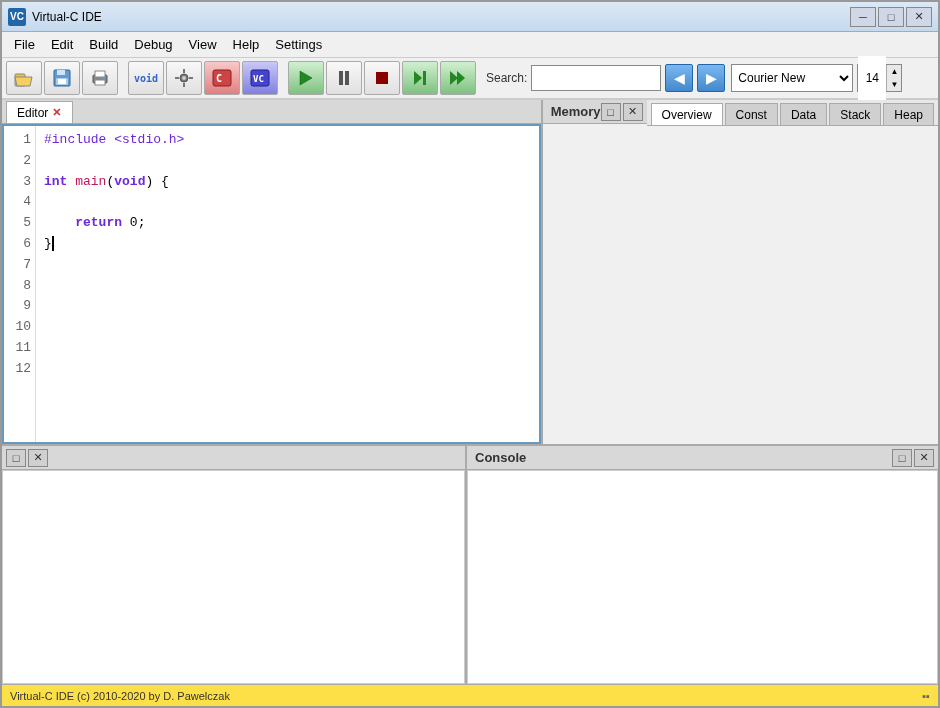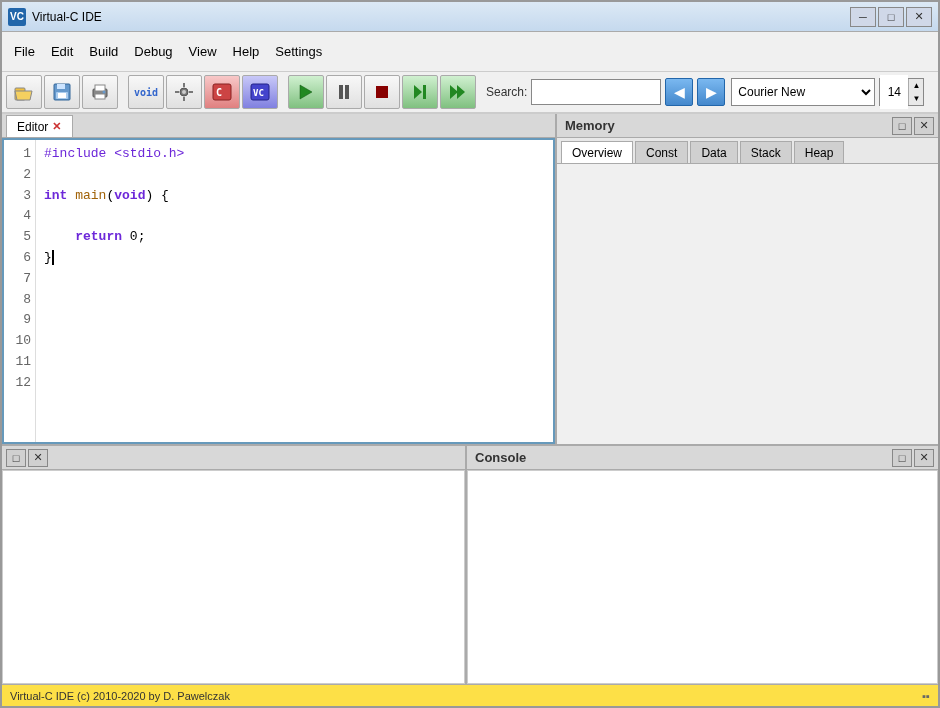--- a/index.html
+++ b/index.html
@@ -58,21 +58,21 @@
       cursor: pointer;
       font-size: 11px;
       color: #333;
     }
 
     
     #menubar {
       background: #f0f0f0;
       display: flex;
       align-items: center;
-      height: 40px;
+      height: 26px;
       padding: 0 4px;
       border-bottom: 1px solid #ccc;
     }
     .menu-item {
       padding: 2px 8px;
       cursor: pointer;
       font-size: 13px;
       color: #000;
       height: 100%;
       display: flex;
@@ -105,32 +105,32 @@
     .tb-sep {
       width: 6px;
       height: 34px;
     }
     .font-select {
       height: 28px;
       font-size: 12px;
       border: 1px solid #888;
       background: #fff;
       padding: 0 2px;
-      width: 144px;
+      width: 122px;
     }
     .font-size-group {
       display: flex;
       align-items: center;
       height: 28px;
       border: 1px solid #888;
       background: #fff;
     }
     .font-size-input {
       width: 28px;
-      height: 34px;
+      height: 44px;
       border: none;
       outline: none;
       text-align: center;
       font-size: 12px;
       background: #fff;
     }
     .font-size-arrows {
       display: flex;
       flex-direction: column;
       height: 26px;
@@ -250,30 +250,30 @@
     #code-content {
       flex: 1;
       padding: 4px 8px;
       font-family: 'Courier New', monospace;
       font-size: 13px;
       line-height: 1.6;
       overflow: auto;
       white-space: pre;
     }
     .kw { color: #6d28d9; font-weight: bold; }
-    .fn { color: #a16207; }
+    .fn { color: #be185d; }
     .pp { color: #6d28d9; }
     .cursor { border-right: 2px solid #000; animation: blink 1s step-end infinite; }
     @keyframes blink { 0%,100%{opacity:1} 50%{opacity:0} }
 
     
     #memory-panel {
       flex: 1;
       display: flex;
-      flex-direction: column;
+      flex-direction: row;
     }
     .memory-tab-bar {
       background: #d8d8d8;
       display: flex;
       align-items: center;
       height: 24px;
       padding: 0 4px;
       border-bottom: 1px solid #aaa;
     }
     .memory-panel-title {

